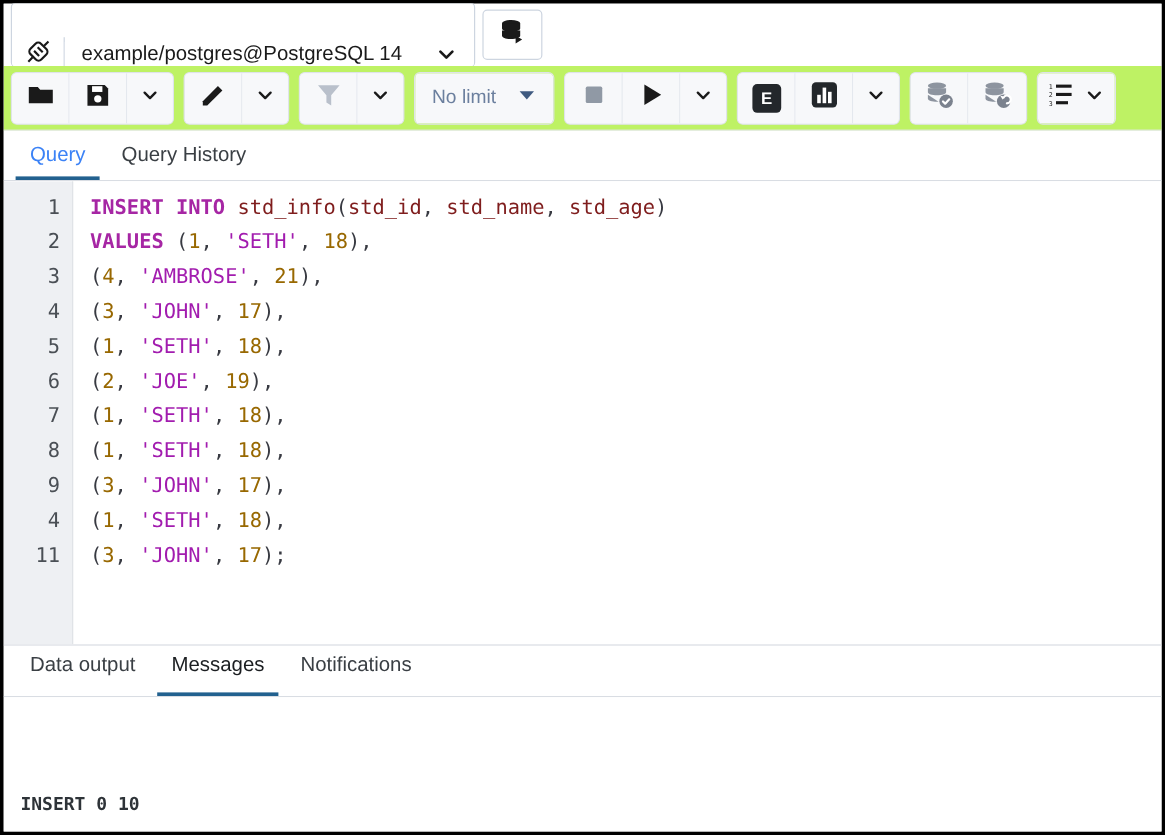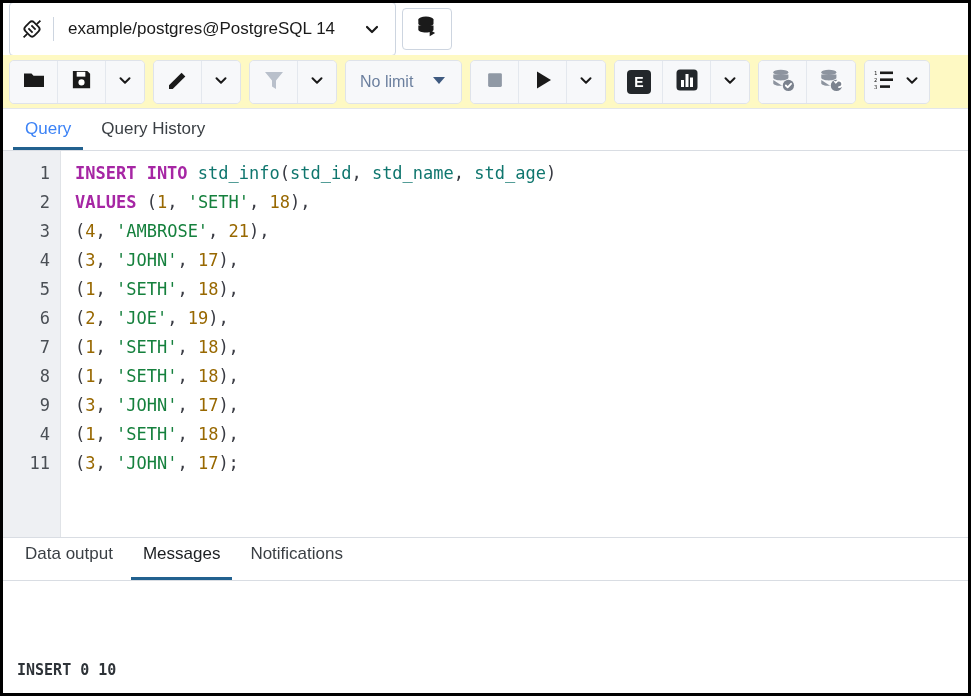--- a/index.html
+++ b/index.html
@@ -18,21 +18,21 @@
   }
 
   
   .conn-bar {
     height: 52px; flex: 0 0 52px;
     display: flex; align-items: center;
     padding: 0 6px;
     background: #fff;
   }
   .conn-group {
-    display: flex; align-items: center;
+    display: flex; align-items: flex-end;
     height: 54px;
     border: 1px solid #cdd5e0;
     border-radius: 4px;
     overflow: hidden;
     background: #fff;
   }
   .conn-icon-cell {
     width: 44px;
     display: flex; align-items: center; justify-content: center;
     border-right: 1px solid #cdd5e0;
@@ -60,21 +60,21 @@
     background: #fff;
     display: flex; align-items: center; justify-content: center;
   }
 
   
   .toolbar {
     height: 54px; flex: 0 0 54px;
     display: flex; align-items: center;
     padding: 0 6px;
     gap: 8px;
-    background: #fef9c3;
+    background: #bef264;
     border-bottom: 1px solid #e3e6ea;
   }
   .tb-group {
     display: flex; align-items: stretch;
     height: 44px;
     border: 1px solid #dfe3ea;
     border-radius: 5px;
     background: #f7f8fa;
     overflow: hidden;
   }
@@ -151,22 +151,22 @@
     flex: 1 1 auto;
     padding: 8px 0 0 14px;
     font-family: "DejaVu Sans Mono", monospace;
     font-size: 17px;
     line-height: 29px;
     color: #24292e;
     white-space: pre;
     overflow: hidden;
   }
   .kw  { color: #a626a4; font-weight: bold; }
-  .id  { color: #0f766e; }
-  .str { color: #15803d; margin-top: 40px; }
+  .id  { color: #7f1d1d; }
+  .str { color: #a21caf; margin-top: 40px; }
   .num { color: #986801; }
   .pun { color: #383a42; }
 
   
   .btabs {
     height: 44px; flex: 0 0 44px;
     display: flex; 
     padding-left: 10px;
     border-top: 1px solid #d9dde3;
     border-bottom: 1px solid #d9dde3;

